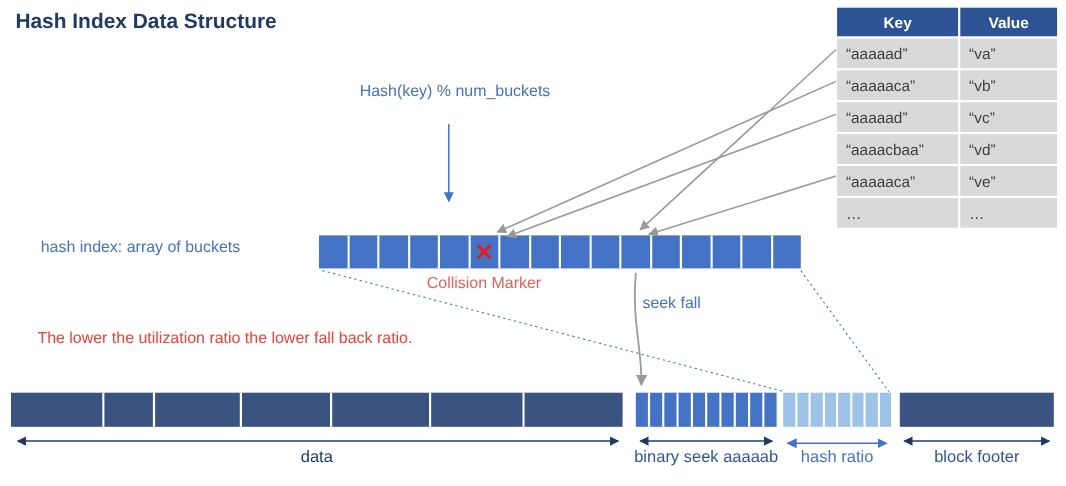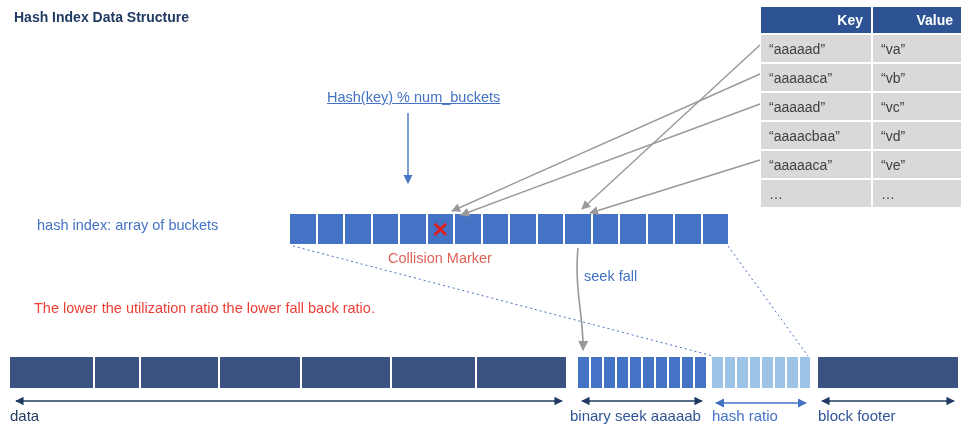--- a/index.html
+++ b/index.html
@@ -2,27 +2,27 @@
 <html><head>
 <meta charset="utf-8">
 <style>
   * { margin:0; padding:0; box-sizing:border-box; }
   html,body { background:#fff; }
   body { font-family:"Liberation Sans", sans-serif; }
   .canvas { position:relative; width:969px; height:442px; background:#fff; overflow:hidden; }
 
   .overlay { position:absolute; left:0; top:0; width:969px; height:442px; pointer-events:none; z-index:5; }
 
-  .title { position:absolute; left:14px; top:9px; font-size:14px; font-weight:700; color:#203A62; }
+  .title { position:absolute; left:14px; top:9px; font-size:19px; font-weight:700; color:#203A62; }
 
   .note { position:absolute; font-size:14.5px; }
   .blue { color:#4472C4; }
   .coral { color:#E0635A; }
   .red { color:#EE3E35; }
-  .hash-fn { left:327px; top:89px;text-decoration:underline; }
+  .hash-fn { left:327px; top:75px; }
   .bucket-arr-label { left:37px; top:217px; }
   .collision-label { left:388px; top:250px; }
   .index-note { left:584px; top:263px; line-height:26px; }
   .util-note { left:34px; top:300px; }
 
   .bucket-array { position:absolute; left:290px; top:214px; width:438px; height:30px; display:flex; }
   .bucket-cell { flex:1 1 0; background:#4472C4; border-right:2px solid #fff; display:flex; align-items:center; justify-content:center; }
   .bucket-cell:last-child { border-right:none; }
   .collision-x { color:#E01E1E; font-weight:700; font-size:21px; line-height:1; }
 
@@ -31,28 +31,28 @@
   .block .seg:last-child { border-right:none; }
   .data-block   { left:10px;  width:556px; }
   .data-block .seg   { background:#3A5380; }
   .bsi-block    { left:578px; width:128px; }
   .bsi-block .seg    { background:#4472C4; }
   .hi-block     { left:712px; width:98px; }
   .hi-block .seg     { background:#9DC3E6; }
   .footer-block { left:818px; width:140px; }
   .footer-block .seg { background:#3A5380; }
 
-  .blabel { position:absolute; top:407px; font-size:15px; }
+  .blabel { position:absolute; top:407px; text-align:center; font-size:15px; }
   .data-label   { left:10px;  width:556px; color:#203A62; }
   .bsi-label    { left:570px; width:144px; color:#2F5496; }
   .hi-label     { left:712px; width:98px;  color:#4472C4; }
   .footer-label { left:818px; width:140px; color:#2F5496; }
 
   .kv-table { position:absolute; left:759px; top:5px; border-collapse:collapse; font-size:14px; z-index:2; }
-  .kv-table th { background:#2E5395; color:#fff; text-align:right; font-weight:700; padding:5px 8px; border:2px solid #fff; }
+  .kv-table th { background:#2E5395; color:#fff; text-align:center; font-weight:700; padding:5px 8px; border:2px solid #fff; }
   .kv-table td { background:#D9D9D9; color:#404040; text-align:left; padding:4px 8px; border:2px solid #fff; height:29px; }
   th.key-col { width:112px; }
   th.value-col { width:90px; }
 </style>
 </head>
 <body>
 
 <div class="canvas">
 
   <div class="title">Hash Index Data Structure</div>

